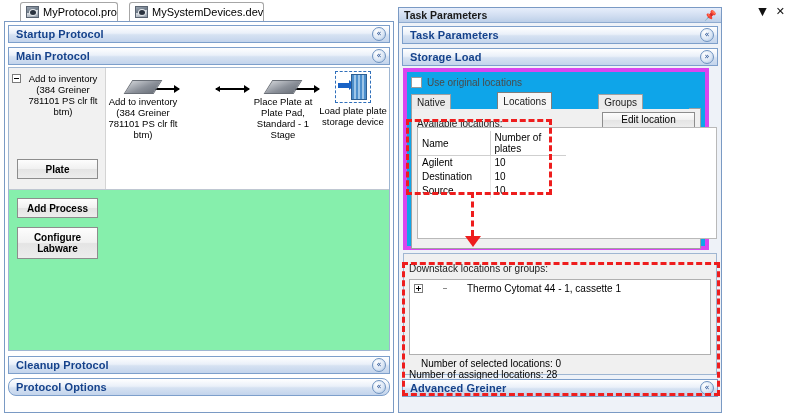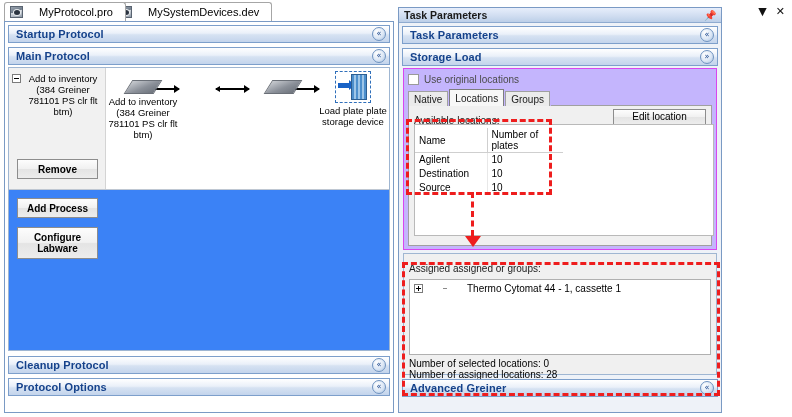--- a/index.html
+++ b/index.html
@@ -20,24 +20,25 @@
   .tabstrip {
     position: absolute; left: 0; top: 0; width: 792px; height: 22px;
     background: #ffffff;
   }
   .tab {
     position: absolute; top: 2px; height: 19px;
     background: #f2f2f2;
     border: 1px solid #a6a6a6;
     border-bottom: none;
     border-radius: 3px 3px 0 0;
-    display: flex; align-items: center; gap: 16px;
-    padding: 0 12px 0 5px;
+    display: flex; align-items: center; gap: 4px;
+    padding: 0 0 0 5px;
     font-size: 11px; color: #000;
     white-space: nowrap;
+    margin-left: 16px;
   }
   .tab.active { background: #ffffff; z-index: 3; }
   .tab1 { left: 4px; }
   .tab2 { left: 113px; background:#ffffff; }
   .tabicon {
     width: 13px; height: 12px;
     background: linear-gradient(160deg,#9aa4b0 0%, #6e7a88 45%, #d8dde3 46%, #8d98a5 100%);
     border: 1px solid #5a6471;
     position: relative; flex: 0 0 auto;
   }
@@ -180,21 +181,21 @@
     border-top: 4px solid transparent; border-bottom: 4px solid transparent;
     border-left: 6px solid #000;
   }
   .arrow::before {
     content:""; position:absolute; left:-1px; top:-2px;
     width:5px; height:6px; background:#000;
     clip-path: polygon(0 50%, 100% 0, 100% 100%);
   }
 
   .proc-body2 {
-    position: relative; height: 160px; background: #3b82f6;
+    position: relative; height: 160px; background: #86efac;
     padding: 8px 0 0 8px;
   }
   .btn-addproc { width: 81px; height: 20px; display:block; }
   .btn-conflab { width: 81px; height: 32px; display:block; margin-top: 9px; }
 
   
   .rightpane {
     position: absolute; left: 398px; top: 7px; width: 324px; height: 406px;
     background: #eef2f8;
     border: 1px solid #7a9ac4;
@@ -205,34 +206,34 @@
     border-bottom: 1px solid #8fabd0;
     display: flex; align-items: center; justify-content: space-between;
     padding: 0 4px 0 5px;
   }
   .rp-titlebar .t { font-size: 10.5px; color: #1a1a1a; font-weight: bold; }
   .pin { font-size: 10px; color: #2a4b7c; font-family: "DejaVu Sans", sans-serif; }
 
   .rp-inner { padding: 0; }
 
   .storage-body {
-    margin: 2px 4px 0 4px;
-    background: #c4b5fd;
-    border: 1px solid #d946ef;
+    margin: 2px 12px 0 4px;
+    background: #0ea5e9;
+    border: 4px solid #d946ef;
     padding: 4px 4px 4px 4px;
     height: 182px; position: relative;
   }
   .chkrow { display: flex; align-items: center; gap: 5px; height: 13px; }
   .chk {
     width: 11px; height: 11px; border: 1px solid #9a9a9a; background: #fff;
     flex: 0 0 auto;
   }
   .chklabel { font-size: 10px; color: #4a4a4a; }
 
-  .tabs2 { display: flex; align-items: flex-end; height: 16px; margin-top: 4px; }
+  .tabs2 { display: flex; align-items: flex-end; height: 16px; margin-top: 4px; gap: 45px; }
   .t2 {
     font-size: 10px; color: #1a1a1a;
     padding: 1px 5px 1px 5px;
     border: 1px solid #a0a0a0; border-bottom: none;
     background: #ebebeb;
     margin-right: 1px; height: 15px;
     display:flex; align-items:center;
   }
   .t2.sel { background: #f7f7f7; font-weight: normal; height: 17px; border-color:#7d7d7d; }
   .tabs2-fill { flex: 1; border-bottom: 1px solid #a0a0a0; height: 15px; }
@@ -344,37 +345,38 @@
     </div>
 
     <div class="sunkpanel">
       <div class="mainproto-body">
 
         <div class="proc-left">
           <div class="treerow">
             <span class="plusbox"></span>
             <span class="treelabel">Add to inventory (384 Greiner 781101 PS clr flt btm)</span>
           </div>
-          <button class="btn btn-remove">Remove</button>
+          <button class="btn btn-remove">Plate</button>
         </div>
 
         <div class="flow">
 
           <div class="arrow" style="left:40px; top:20px; width:33px;"></div>
           <div class="arrow" style="left:110px; top:20px; width:33px;"></div>
           <div class="arrow" style="left:180px; top:20px; width:33px;"></div>
 
           <div class="node" style="left:0px; top:12px;">
             <div class="icon-slab"></div>
             <div class="cap">Add to inventory (384 Greiner 781101 PS clr flt btm)</div>
           </div>
 
 
           <div class="node" style="left:140px; top:12px;">
             <div class="icon-slab"></div>
+            <div class="cap">Place Plate at Plate Pad, Standard - 1 Stage</div>
           </div>
 
           <div class="node" style="left:210px; top:3px;">
             <div class="icon-store">
               <span class="bluearrow"></span>
               <span class="cab"></span>
             </div>
             <div class="cap">Load plate plate storage device</div>
           </div>
         </div>
@@ -384,21 +386,21 @@
         <button class="btn btn-addproc">Add Process</button>
         <button class="btn btn-conflab">Configure Labware</button>
       </div>
     </div>
 
     <div class="bar" style="margin-top:5px;">
       <span class="title">Cleanup Protocol</span>
       <span class="chev">«</span>
     </div>
 
-    <div class="bar" style="margin-top:4px;">
+    <div class="bar" style="margin-top:4px;border-radius:8px;">
       <span class="title">Protocol Options</span>
       <span class="chev">«</span>
     </div>
   </div>
 
   <div class="rightpane">
 
     <div class="rp-titlebar">
       <span class="t">Task Parameters</span>
       <span class="pin">📌</span>
@@ -454,29 +456,29 @@
                   <td>Source</td>
                   <td>10</td>
                 </tr>
               </tbody>
             </table>
           </div>
         </div>
       </div>
 
       <div class="assigned-body">
-        <span class="lbl">Assigned assigned or groups:</span>
+        <span class="lbl">Downstack locations or groups:</span>
         <div class="treebox">
           <div class="treeitem">
             <span class="pb"></span>
             <span class="dash"></span>
             <span>Thermo Cytomat 44 - 1, cassette 1</span>
           </div>
         </div>
-        <div class="countline" style="margin-top:3px;">Number of selected locations: 0</div>
+        <div class="countline" style="margin-top:3px;margin-left:12px;">Number of selected locations: 0</div>
         <div class="countline">Number of assigned locations: 28</div>
       </div>
 
       <div class="bar" style="margin-top:4px;">
         <span class="title">Advanced Greiner</span>
         <span class="chev">«</span>
       </div>
     </div>
   </div>
 

